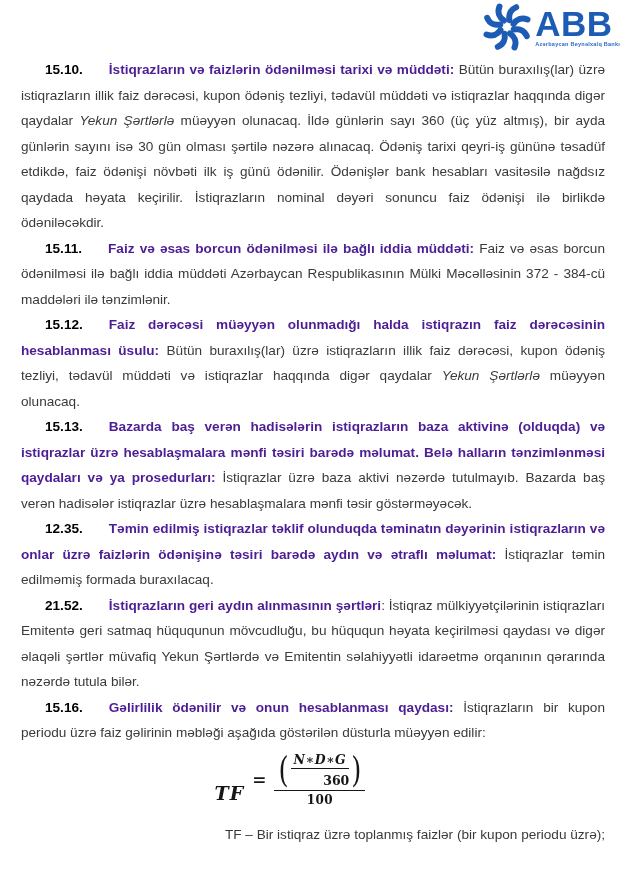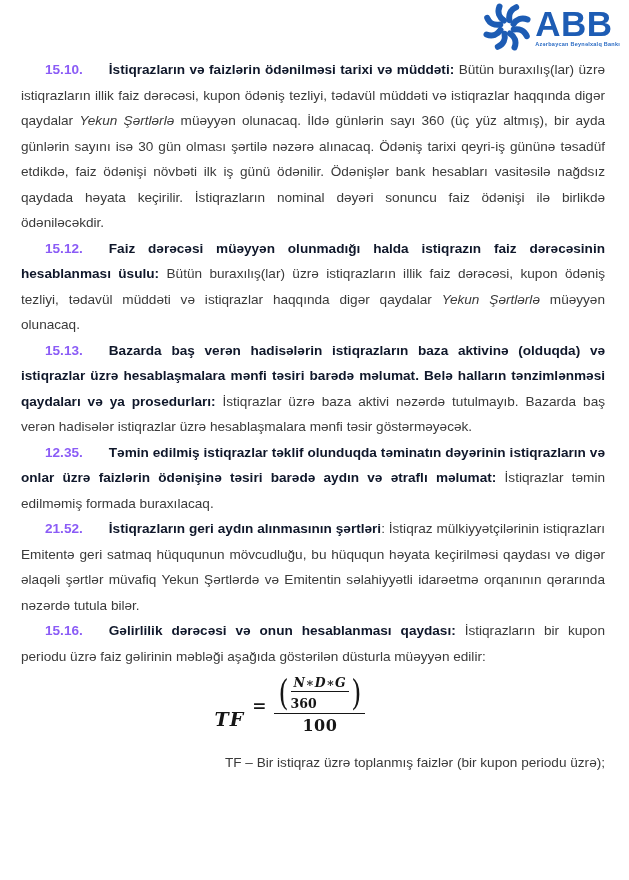--- a/index.html
+++ b/index.html
@@ -41,22 +41,22 @@
     position:absolute;
     top:57px;
     left:21px;
     right:24px;
     color:#3a3a3a;
     font-size:13.6px;
     line-height:25.5px;
     text-align:justify;
   }
   .para{margin:0;text-indent:24px;}
-  .num{font-weight:bold;color:#8b5cf6;padding-right:26px;}
-  .b{font-weight:bold;color:#0f172a;}
+  .num{font-weight:bold;color:#000000;padding-right:26px;}
+  .b{font-weight:bold;color:#4c1d95;}
   .i{font-style:italic;}
   
   .formula{
     display:flex;
     align-items:center;
     justify-content:center;
     margin:6px 0 0 -46px;
     font-family:"DejaVu Serif","Liberation Serif",serif;
     font-weight:bold;
     color:#161616;
@@ -73,30 +73,30 @@
     border-bottom:1.8px solid #161616;
     padding:0 4px 2px 4px;
   }
   .paren{
     font-weight:normal;
     font-style:normal;
     font-size:26px;
     line-height:1;
     transform:scaleY(1.35);
   }
-  .frac-inner{display:inline-flex;flex-direction:column;align-items:flex-start;margin:0 2px;}
+  .frac-inner{display:inline-flex;flex-direction:column;align-items:flex-end;margin:0 2px;}
   .inner-num{
     font-style:italic;
     font-size:12.5px;
     letter-spacing:0.5px;
     border-bottom:1.4px solid #161616;
     padding:0 3px 1px 3px;
   }
   .inner-den{font-size:12.5px;padding-top:4px;}
-  .f-den{font-size:16px;padding-top:2px;letter-spacing:0.5px;}
+  .f-den{font-size:12px;padding-top:2px;letter-spacing:0.5px;}
   
   .footnote{
     margin:15px 0 0 0;
     text-indent:24px;
     text-align:right;
   }
 </style>
 </head>
 <body>
 
@@ -118,25 +118,26 @@
     <div class="logo-textblock">
       <span class="logo-abb">ABB</span>
       <span class="logo-tagline">Azərbaycan Beynəlxalq Bankı</span>
     </div>
   </div>
 
   <div class="content">
 
     <div>
         <p class="para"><span class="num">15.10.</span><span class="b">İstiqrazların və faizlərin ödənilməsi tarixi və müddəti: </span><span class="">Bütün buraxılış(lar) üzrə istiqrazların illik faiz dərəcəsi, kupon ödəniş tezliyi, tədavül müddəti və istiqrazlar haqqında digər qaydalar </span><span class="i">Yekun Şərtlərlə</span><span class=""> müəyyən olunacaq. İldə günlərin sayı 360 (üç yüz altmış), bir ayda günlərin sayını isə 30 gün olması şərtilə nəzərə alınacaq. Ödəniş tarixi qeyri-iş gününə təsadüf etdikdə, faiz ödənişi növbəti ilk iş günü ödənilir. Ödənişlər bank hesabları vasitəsilə nağdsız qaydada həyata keçirilir. İstiqrazların nominal dəyəri sonuncu faiz ödənişi ilə birlikdə ödəniləcəkdir.</span></p>
+        <p class="para"><span class="num">15.11.</span><span class="b">Faiz və əsas borcun ödənilməsi ilə bağlı iddia müddəti: </span><span class="">Faiz və əsas borcun ödənilməsi ilə bağlı iddia müddəti Azərbaycan Respublikasının Mülki Məcəlləsinin 372 - 384-cü maddələri ilə tənzimlənir.</span></p>
         <p class="para"><span class="num">15.12.</span><span class="b">Faiz dərəcəsi müəyyən olunmadığı halda istiqrazın faiz dərəcəsinin hesablanması üsulu: </span><span class="">Bütün buraxılış(lar) üzrə istiqrazların illik faiz dərəcəsi, kupon ödəniş tezliyi, tədavül müddəti və istiqrazlar haqqında digər qaydalar </span><span class="i">Yekun Şərtlərlə</span><span class=""> müəyyən olunacaq.</span></p>
         <p class="para"><span class="num">15.13.</span><span class="b">Bazarda baş verən hadisələrin istiqrazların baza aktivinə (olduqda) və istiqrazlar üzrə hesablaşmalara mənfi təsiri barədə məlumat. Belə halların tənzimlənməsi qaydaları və ya prosedurları: </span><span class="">İstiqrazlar üzrə baza aktivi nəzərdə tutulmayıb. Bazarda baş verən hadisələr istiqrazlar üzrə hesablaşmalara mənfi təsir göstərməyəcək.</span></p>
         <p class="para"><span class="num">12.35.</span><span class="b">Təmin edilmiş istiqrazlar təklif olunduqda təminatın dəyərinin istiqrazların və onlar üzrə faizlərin ödənişinə təsiri barədə aydın və ətraflı məlumat: </span><span class="">İstiqrazlar təmin edilməmiş formada buraxılacaq.</span></p>
         <p class="para"><span class="num">21.52.</span><span class="b">İstiqrazların geri aydın alınmasının şərtləri</span><span class="">: İstiqraz mülkiyyətçilərinin istiqrazları Emitentə geri satmaq hüququnun mövcudluğu, bu hüququn həyata keçirilməsi qaydası və digər əlaqəli şərtlər müvafiq Yekun Şərtlərdə və Emitentin səlahiyyətli idarəetmə orqanının qərarında nəzərdə tutula bilər.</span></p>
-        <p class="para"><span class="num">15.16.</span><span class="b">Gəlirlilik dərəcəsi və onun hesablanması qaydası: </span><span class="">İstiqrazların bir kupon periodu üzrə faiz gəlirinin məbləği aşağıda göstərilən düsturla müəyyən edilir:</span></p>
+        <p class="para"><span class="num">15.16.</span><span class="b">Gəlirlilik ödənilir və onun hesablanması qaydası: </span><span class="">İstiqrazların bir kupon periodu üzrə faiz gəlirinin məbləği aşağıda göstərilən düsturla müəyyən edilir:</span></p>
       </div>
 
     <div class="formula">
       <span class="f-lhs">TF</span>
       <span class="f-eq">=</span>
       <span class="frac">
         <span class="f-num-outer">
           <span class="paren">(</span>
           <span class="frac-inner">
             <span class="inner-num">N∗D∗G</span>

